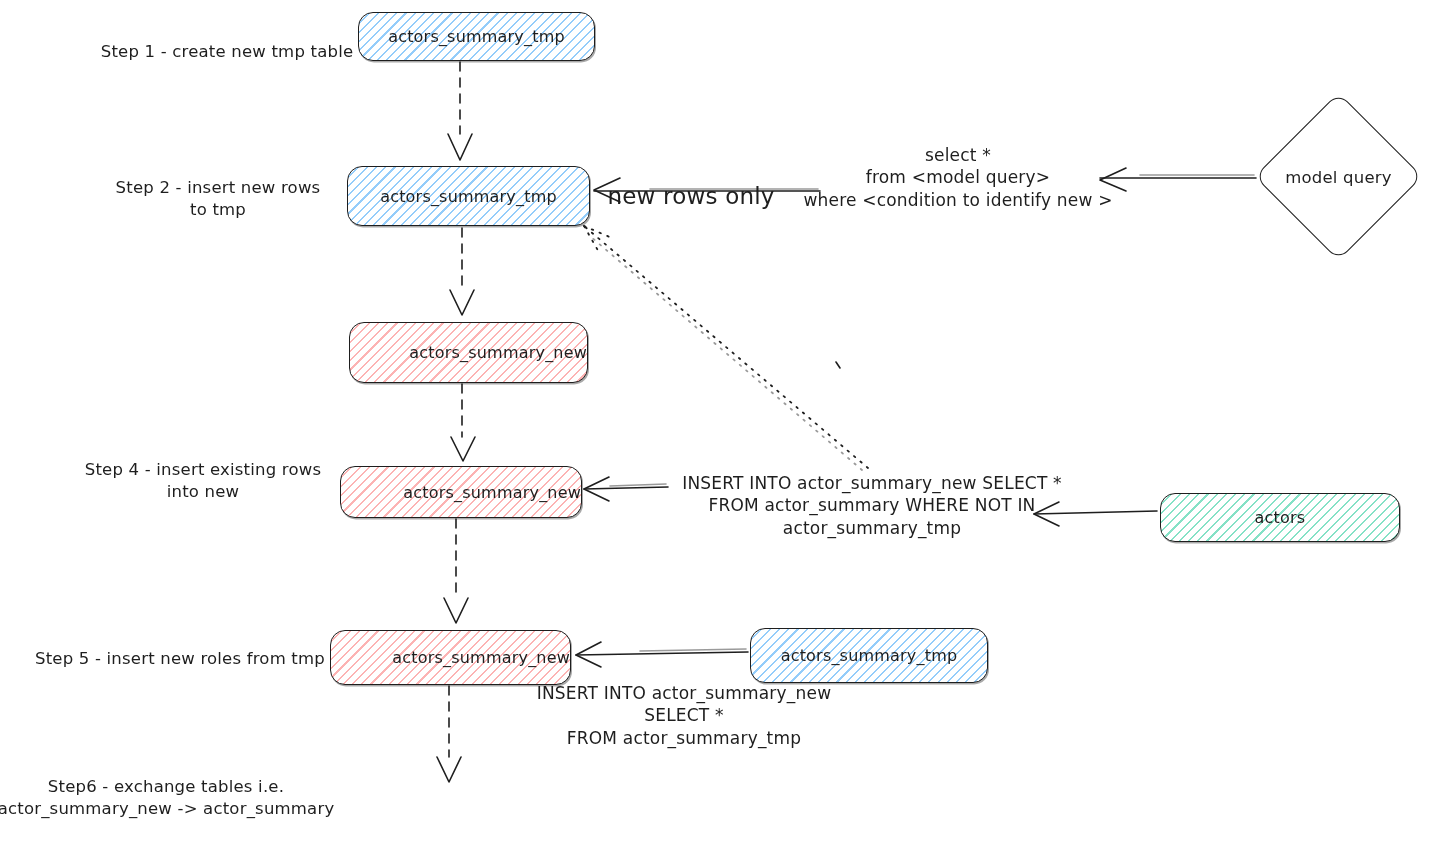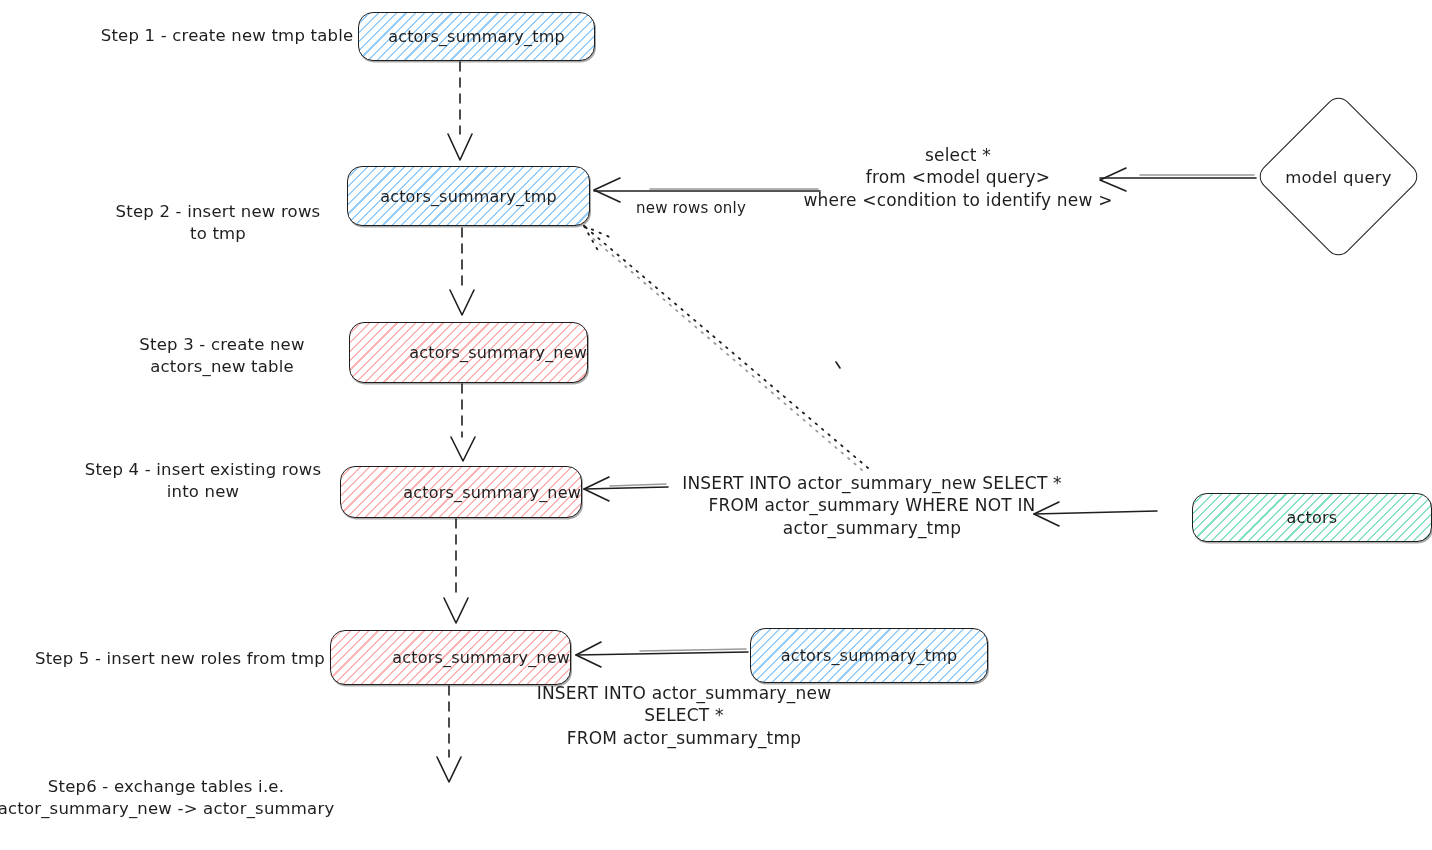--- a/index.html
+++ b/index.html
@@ -121,25 +121,23 @@
       <path d="M1034 514 L1059 502 M1034 514 L1059 526"></path>
     </g>
 
     <g>
       <path d="M748 652 L576 655"></path>
       <path class="ghost" d="M746 649 L640 651"></path>
       <path d="M576 655 L601 642 M576 655 L601 667"></path>
     </g>
   </svg>
 
-  <div class="txt" style="left:227px;top:36px;">Step 1 - create new tmp table</div>
-  <div class="txt" style="left:218px;top:199px;margin-top:24px;">Step 2 - insert new rows
+  <div class="txt" style="left:227px;top:52px;">Step 1 - create new tmp table</div>
+  <div class="txt" style="left:218px;top:199px;">Step 2 - insert new rows
 to tmp</div>
-  <div class="txt" style="left:222px;top:356px;">Step 3 - create new
-actors_new table</div>
   <div class="txt" style="left:203px;top:481px;">Step 4 - insert existing rows
 into new</div>
   <div class="txt" style="left:180px;top:659px;">Step 5 - insert new roles from tmp</div>
   <div class="txt" style="left:166px;top:798px;">Step6 - exchange tables i.e.
 actor_summary_new -&gt; actor_summary</div>
 
   <div class="node hatch-blue" style="left:358px;top:12px;width:235px;height:47px;">
     <span>actors_summary_tmp</span>
   </div>
   <div class="node hatch-blue" style="left:347px;top:166px;width:241px;height:58px;">
@@ -151,28 +149,28 @@
   <div class="node hatch-pink" style="left:340px;top:466px;width:240px;height:50px;">
     <span>actors_summary_new</span>
   </div>
   <div class="node hatch-pink" style="left:330px;top:630px;width:239px;height:53px;">
     <span>actors_summary_new</span>
   </div>
 
   <div id="diamond">
     <span class="diamond-label">model query</span>
   </div>
-  <div class="node hatch-green" style="left:1160px;top:493px;width:238px;height:47px;margin-left:32px;">
+  <div class="node hatch-green" style="left:1160px;top:493px;width:238px;height:47px;">
     <span>actors</span>
   </div>
   <div class="node hatch-blue" style="left:750px;top:628px;width:236px;height:53px;">
     <span>actors_summary_tmp</span>
   </div>
 
-  <div class="txt" style="left:691px;top:209px;font-size:15px;">new rows only</div>
+  <div class="txt" style="left:691px;top:196px;font-size:23px;">new rows only</div>
   <div class="txt" style="left:958px;top:178px;font-size:17px;">select *
 from &lt;model query&gt;
 where &lt;condition to identify new &gt;</div>
   <div class="txt" style="left:872px;top:506px;font-size:17px;">INSERT INTO actor_summary_new SELECT *
 FROM actor_summary WHERE NOT IN
 actor_summary_tmp</div>
   <div class="txt" style="left:684px;top:716px;font-size:17px;">INSERT INTO actor_summary_new
 SELECT *
 FROM actor_summary_tmp</div>
 

